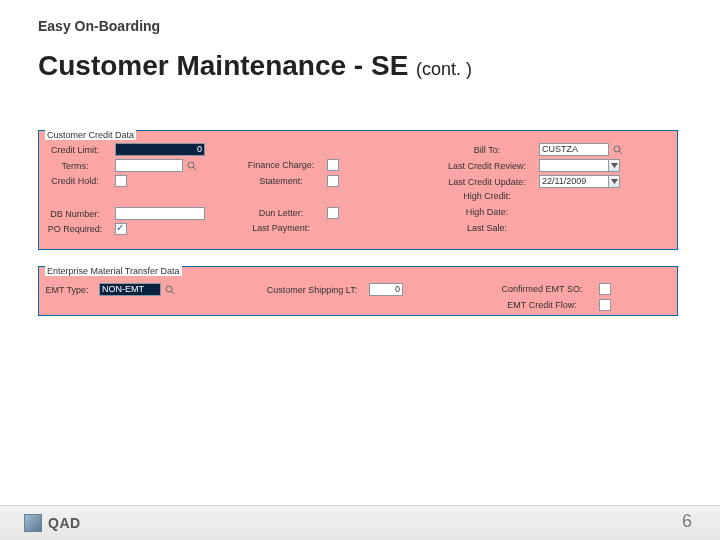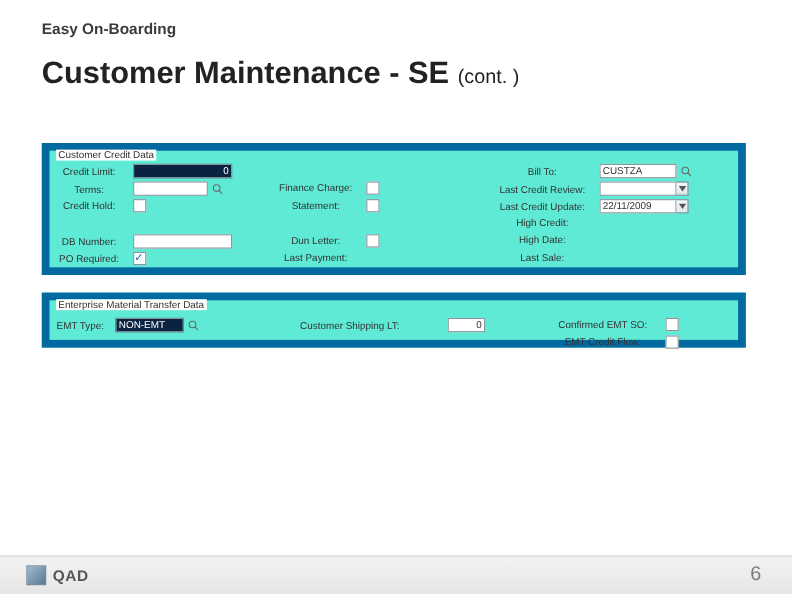--- a/index.html
+++ b/index.html
@@ -3,21 +3,21 @@
 <meta charset="utf-8">
 <style>
   * { box-sizing: border-box; margin: 0; padding: 0; }
   html, body { width: 720px; height: 540px; font-family: Arial, sans-serif; background: #fff; position: relative; overflow: hidden; }
 
   .slide { width: 720px; height: 540px; position: relative; }
   .topic { position: absolute; left: 38px; top: 18px; font-size: 14px; font-weight: bold; color: #3b3b3b; }
   .page-title { position: absolute; left: 38px; top: 50px; font-size: 28px; font-weight: bold; color: #222; }
   .page-title .cont { font-size: 18px; font-weight: normal; }
 
-  .form-section { position: absolute; left: 38px; border: 7px solid #0369a1; background: #5eead4; font-size: 9px; color: #333; }
+  .form-section { position: absolute; left: 38px; border: 1px solid #0369a1; background: #fca5a5; font-size: 9px; color: #333; }
   .credit-section { top: 130px; width: 640px; height: 120px; }
   .emt-section { top: 266px; width: 640px; height: 50px; }
 
   .legend { position: absolute; left: 6px; top: -1px; font-size: 9px; background: #fff; padding: 0 2px; color: #333; }
 
   .row { position: absolute; display: flex; align-items: center; }
   .lbl { text-align: center; padding-right: 4px; white-space: nowrap; color: #333; font-size: 9px; }
   .inp { height: 13px; border: 1px solid #8896a0; background: #fff; font-size: 9px; padding: 0 2px; line-height: 11px; color: #333; }
   .inp.dark { background: #0a2340; color: #fff; }
   .inp.sel { background: #0a2340; color: #fff; }
@@ -135,21 +135,21 @@
       <div class="lbl" style="width:60px;">EMT Type:</div>
       <div class="inp sel" style="width:62px;">NON-EMT</div>
       <span class="lookup">
           <svg width="10" height="10" viewBox="0 0 10 10">
             <circle cx="4" cy="4" r="3" fill="none" stroke="#6a6a6a"></circle>
             <line x1="6" y1="6" x2="9" y2="9" stroke="#6a6a6a"></line>
           </svg>
         </span>
     </div>
 
-    <div class="row" style="left:220px;top:16px;gap:32px;">
+    <div class="row" style="left:220px;top:16px;">
       <div class="lbl" style="width:110px;">Customer Shipping LT:</div>
       <div class="inp" style="width:34px;text-align:right;">0</div>
     </div>
 
     <div class="row" style="left:450px;top:16px;">
       <div class="lbl" style="width:110px;">Confirmed EMT SO:</div>
       <span class="chk"></span>
     </div>
     <div class="row" style="left:450px;top:32px;">
       <div class="lbl" style="width:110px;">EMT Credit Flow:</div>

